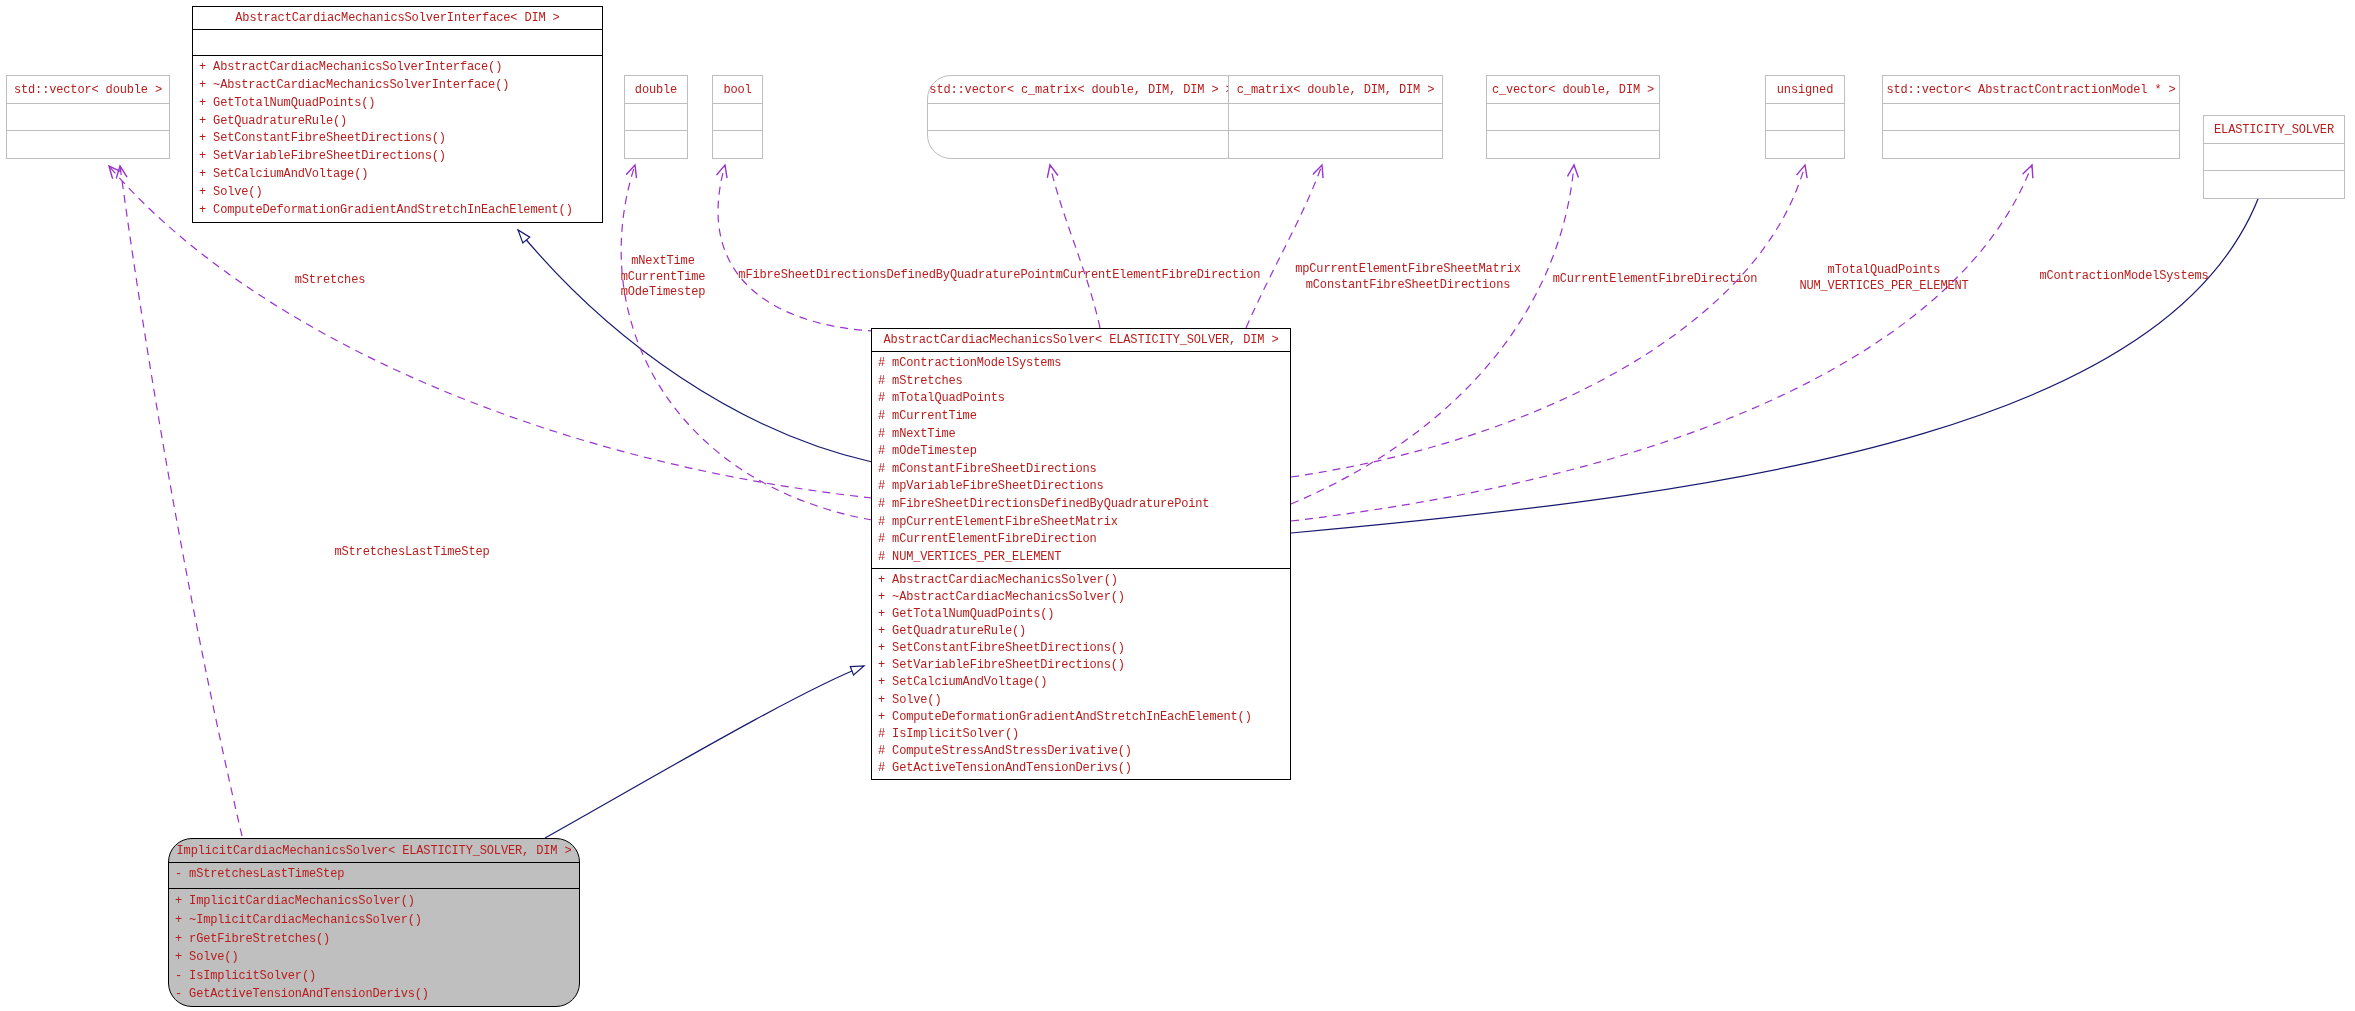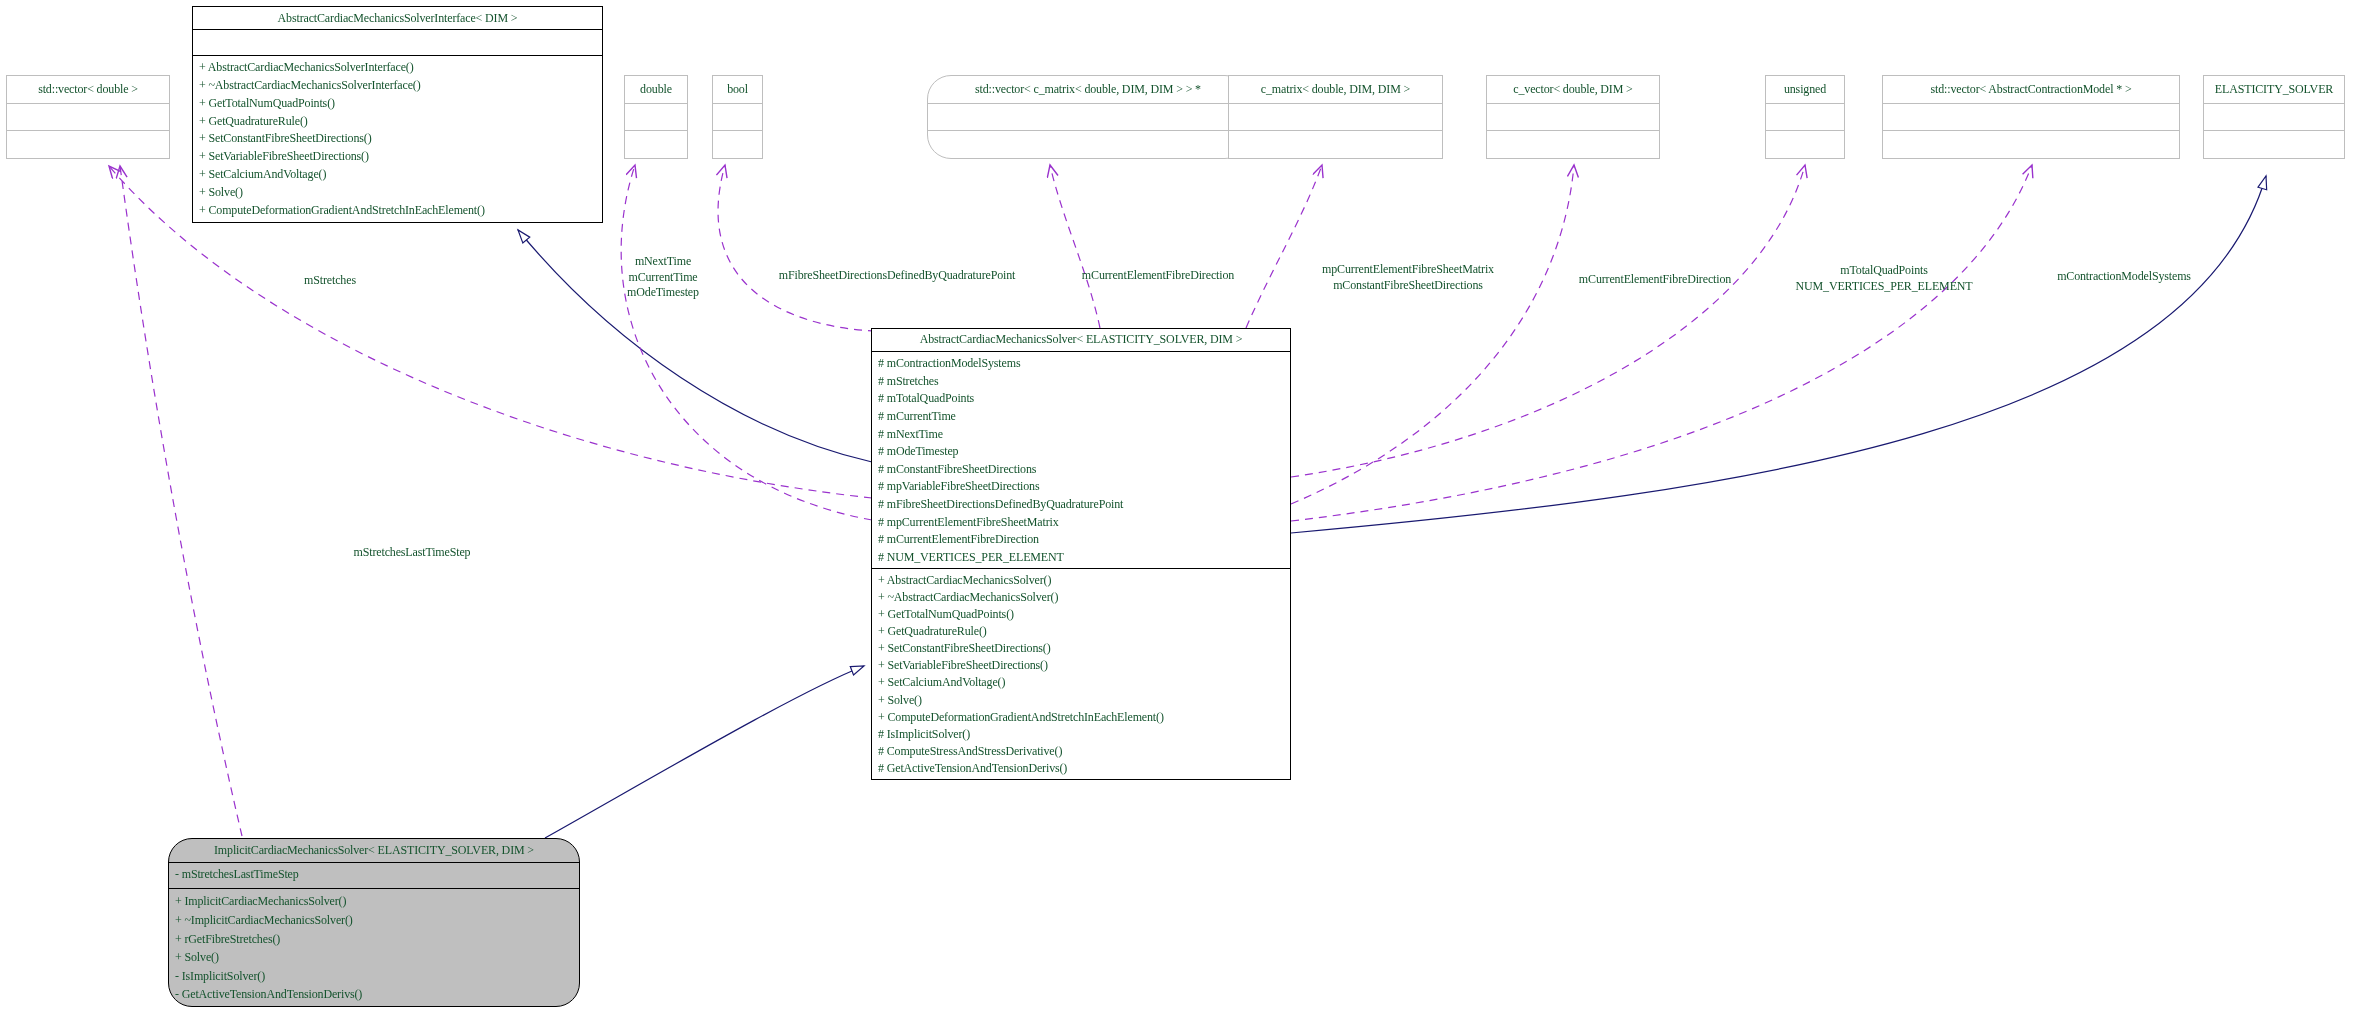--- a/index.html
+++ b/index.html
@@ -1,19 +1,19 @@
 <!DOCTYPE html>
 <html style="--c-bg: #ffffff; --c-inherit: #191970; --c-usage: #9a32cd; --c-border: #000000; --c-extborder: #bebebe; --c-nodefill: #ffffff; --c-curfill: #bfbfbf;"><head>
 <meta charset="utf-8">
 <style>
   html,body{margin:0;padding:0;background:#fff;}
   #canvas{
     position:relative;width:2355px;height:1011px;background:var(--c-bg,#fff);
-    font-family:Liberation Serif, serif;
-    font-size:12px;color:#14532d;overflow:hidden;
+    font-family:Liberation Mono, monospace;
+    font-size:12px;color:#b91c1c;overflow:hidden;
   }
   #edges{position:absolute;left:0;top:0;z-index:0;}
   .edge-inherit{stroke:var(--c-inherit,#191970);fill:none;stroke-width:1.2;}
   .edge-usage{stroke:var(--c-usage,#9a32cd);fill:none;stroke-width:1.2;stroke-dasharray:8 6;}
 
   .node{position:absolute;box-sizing:border-box;background:var(--c-nodefill,#fff);
         border:1px solid var(--c-border,#000);z-index:1;display:flex;flex-direction:column;}
   .node .title{box-sizing:border-box;border-bottom:1px solid var(--c-border,#000);
         display:flex;align-items:center;justify-content:center;text-align:center;
         padding:0 3px;white-space:nowrap;letter-spacing:-0.15px;}
@@ -47,21 +47,21 @@
   #node-implicit .methods div{line-height:18.6px;}
 
   #type-1{left:6px;width:164px;}
   #type-2{left:624px;width:64px;}
   #type-3{left:712px;width:51px;}
   #type-4{left:927px;width:322px;border-radius:24px;}
   #type-5{left:1228px;width:215px;}
   #type-6{left:1486px;width:174px;}
   #type-7{left:1765px;width:80px;}
   #type-8{left:1882px;width:298px;}
-  #type-9{left:2203px;width:142px;}
+  #type-9{left:2203px;width:142px;margin-top:40px;}
 
   .edge-label{position:absolute;z-index:2;transform:translate(-50%,-50%);
         text-align:center;white-space:pre-line;line-height:15.5px;letter-spacing:-0.15px;}
   #lbl-1{left:330px;top:281px;}
   #lbl-2{left:663px;top:277px;}
   #lbl-3{left:897px;top:276px;}
   #lbl-4{left:1158px;top:276px;}
   #lbl-5{left:1408px;top:277px;}
   #lbl-6{left:1655px;top:280px;}
   #lbl-7{left:1884px;top:278px;}

